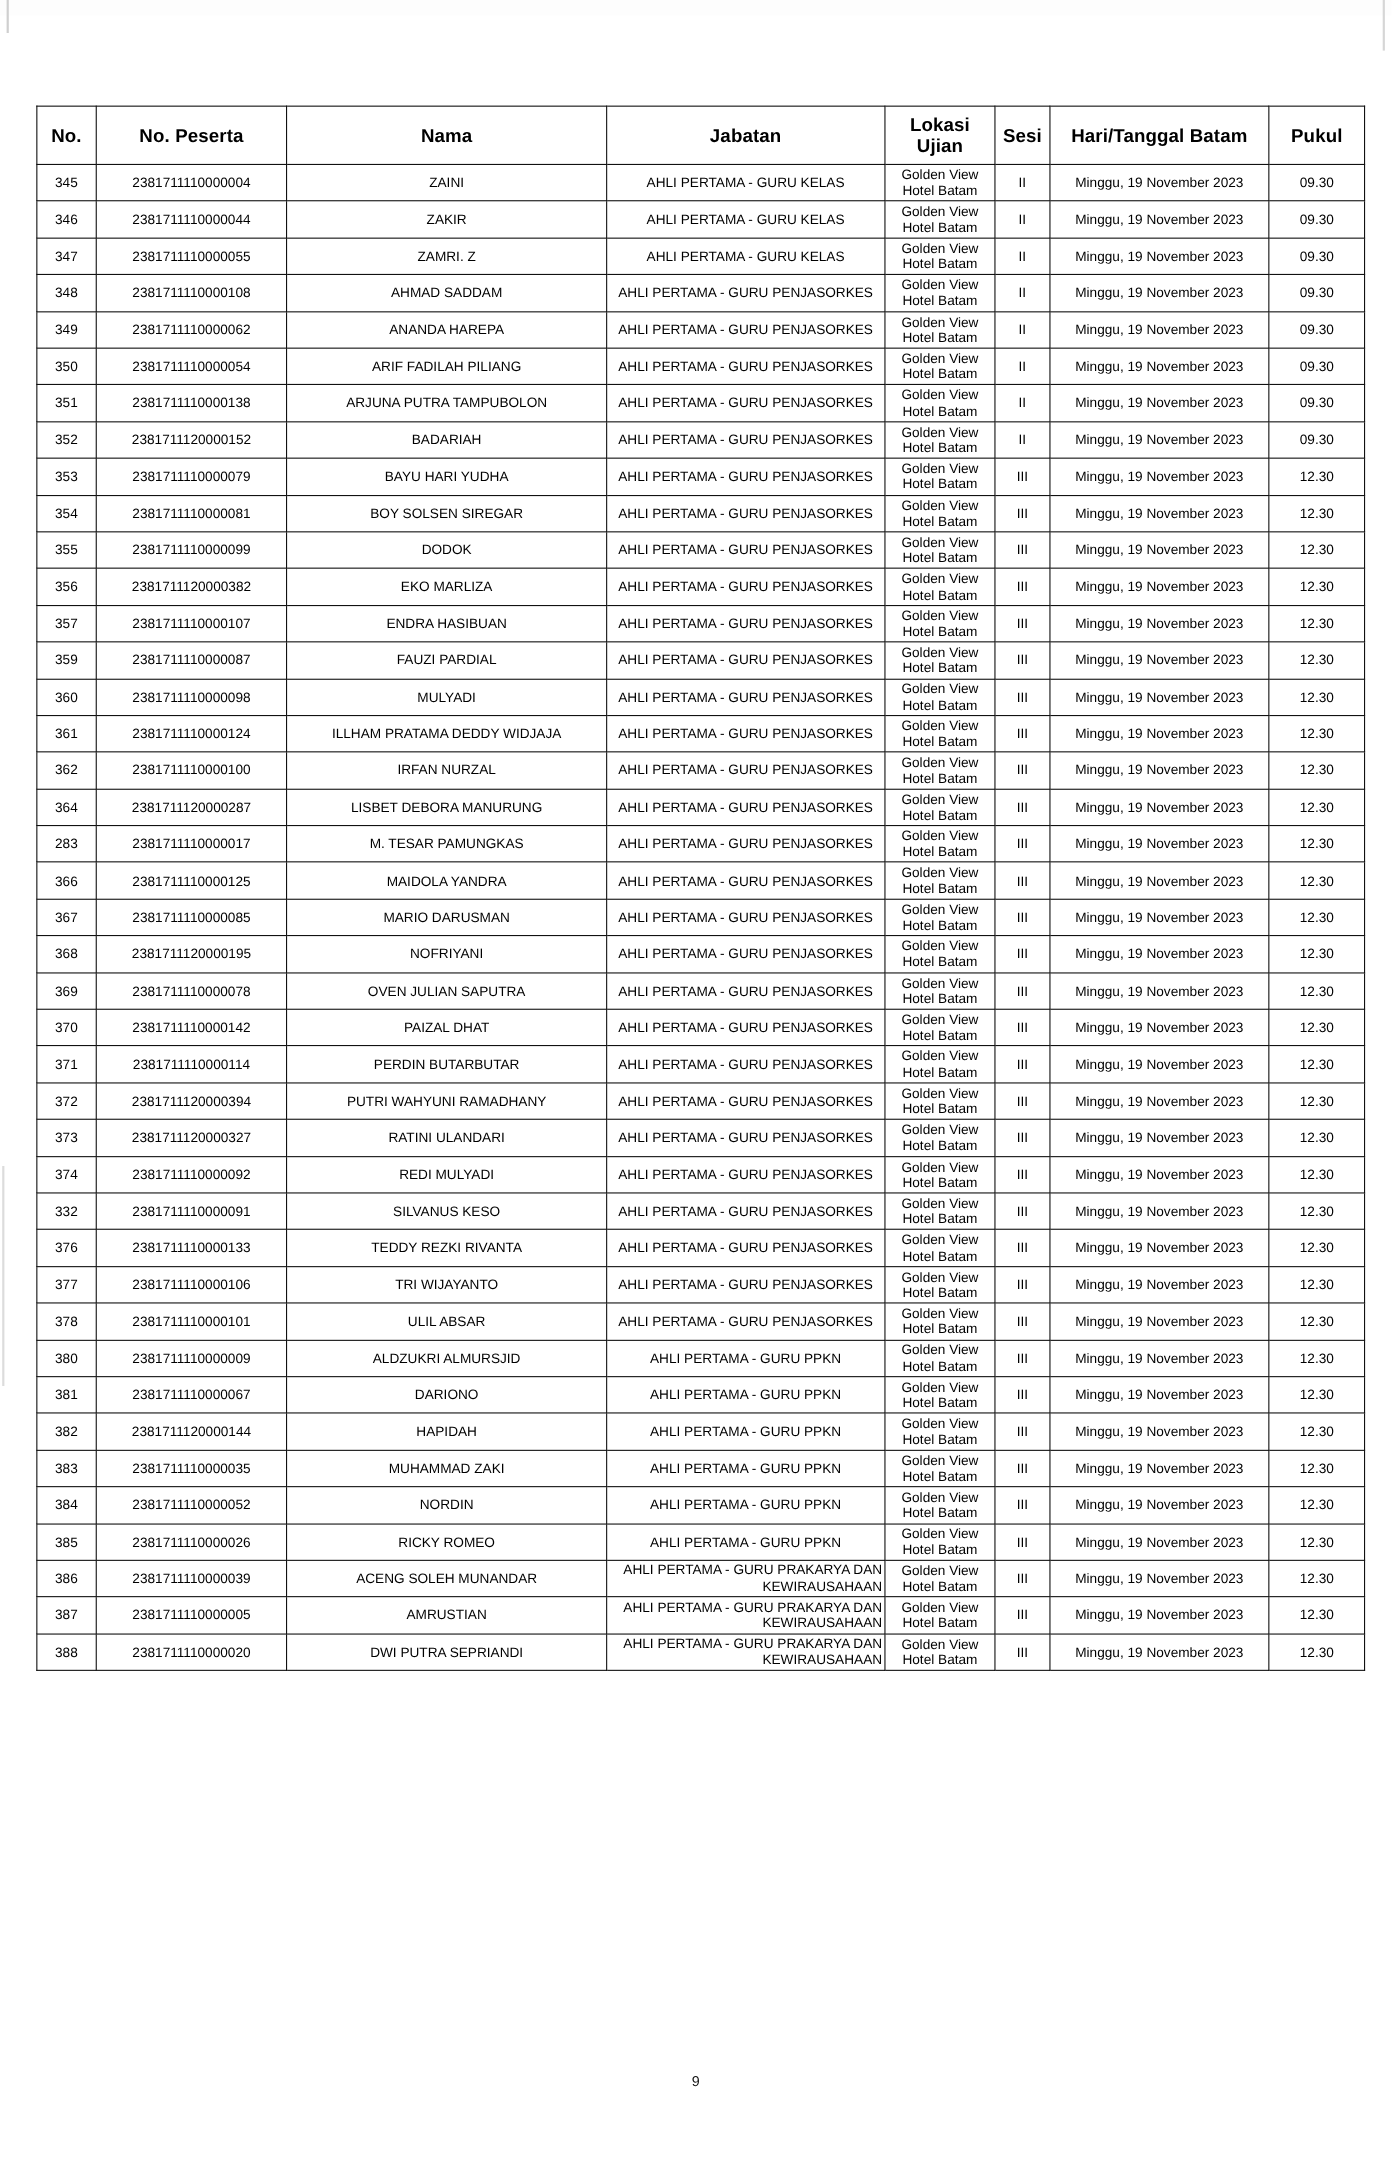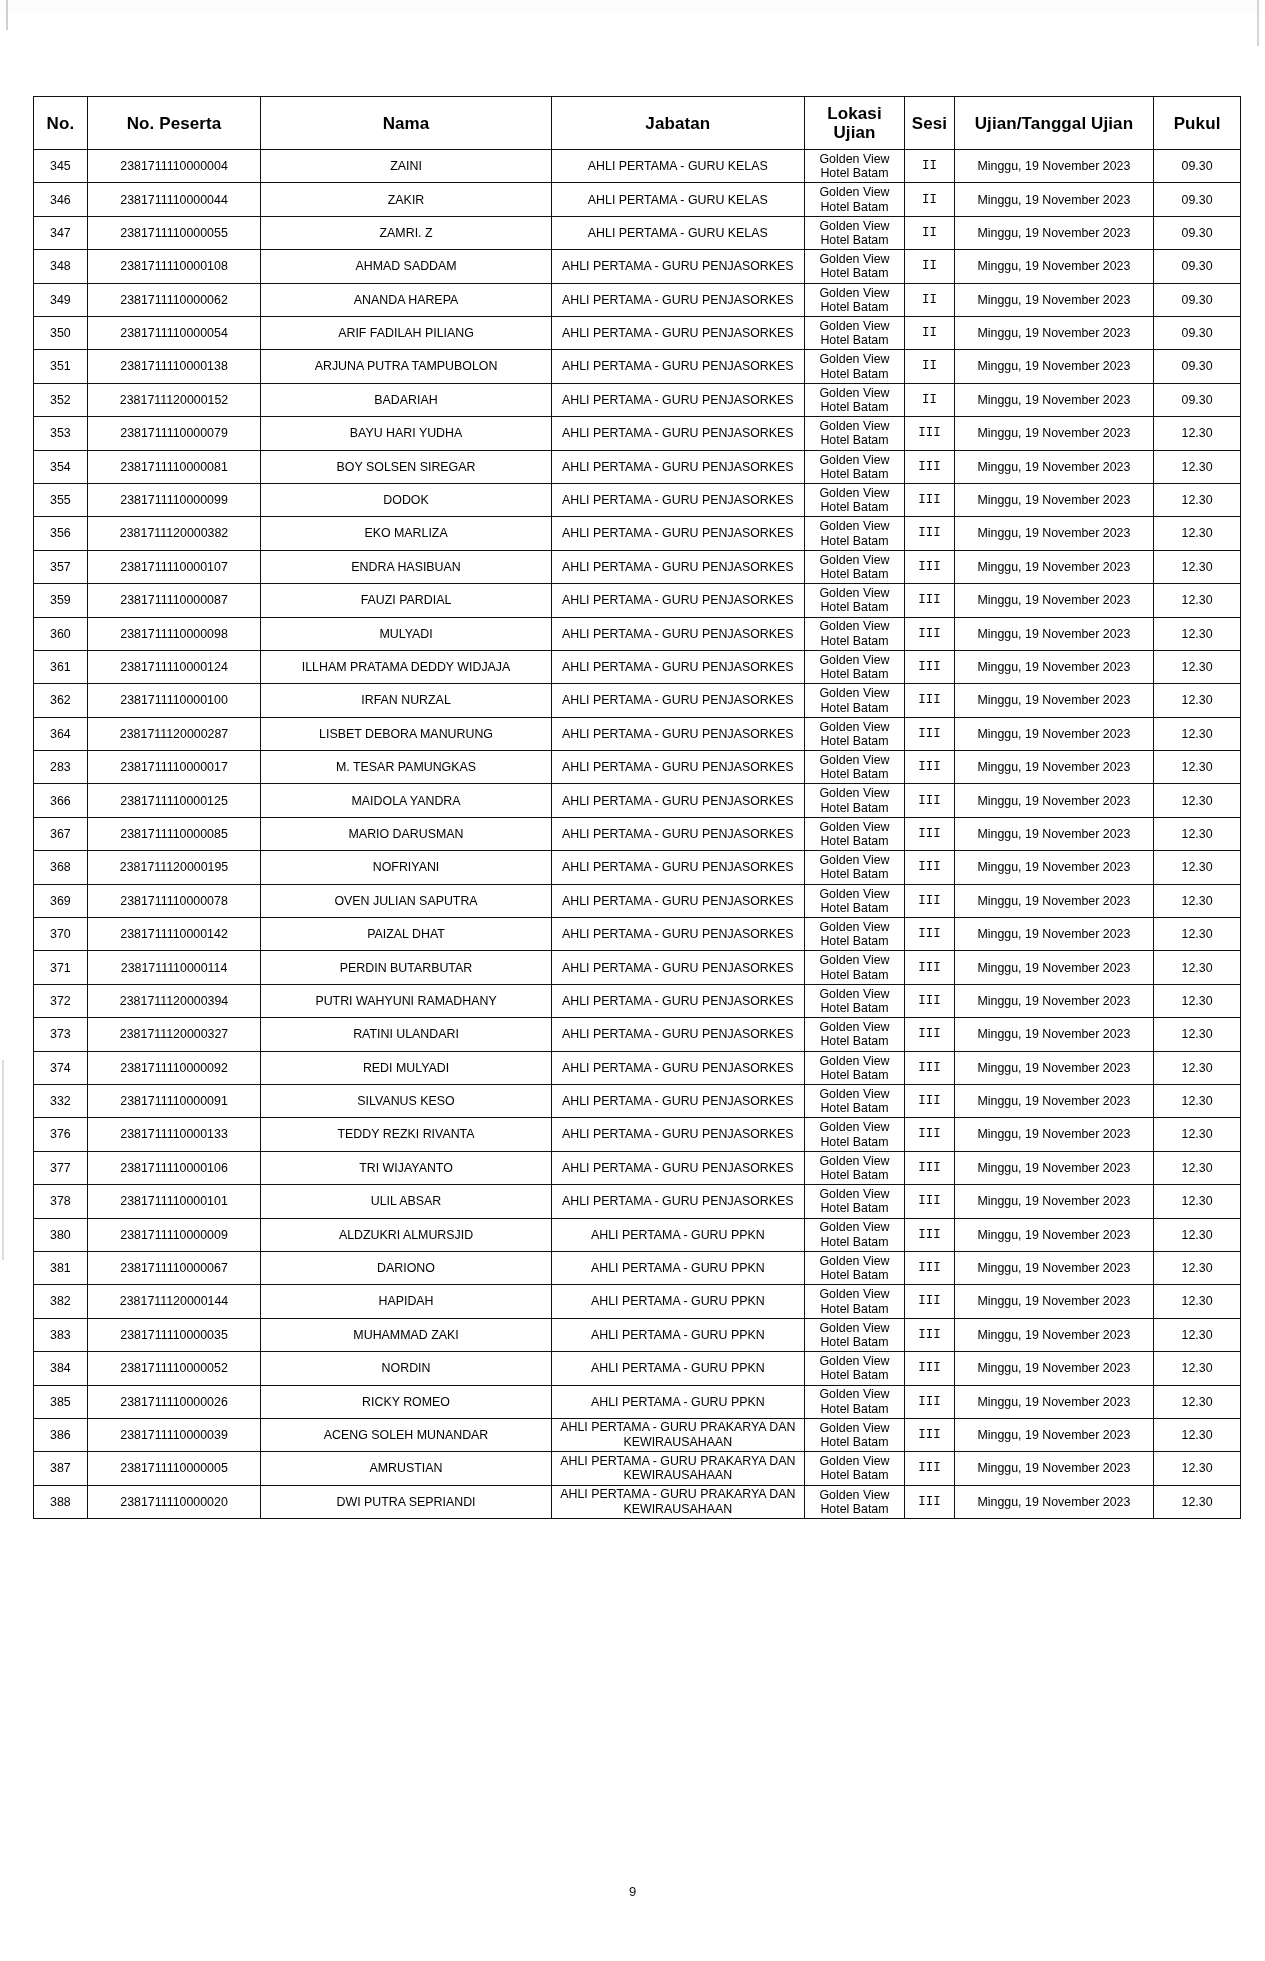--- a/index.html
+++ b/index.html
@@ -85,24 +85,24 @@
   .c-lok    { width: 97px; }
   .c-sesi   { width: 48px; }
   .c-hari   { width: 193px; }
   .c-pukul  { width: 84px; }
 
   td.t-no    { font-size: 14px; }
   td.t-pes   { font-size: 12.6px; }
   td.t-nama  { font-size: 13px; }
   td.t-jab   { font-size: 12.8px; }
   td.t-lok   { font-size: 12px; line-height: 1.22; }
-  td.t-sesi  { font-size: 13px; font-family: Liberation Mono, monospace; }
+  td.t-sesi  { font-size: 13px; }
   td.t-hari  { font-size: 12.6px; }
   td.t-pukul { font-size: 13px; margin-left: 32px; }
-  td.t-jab.two-line { font-size: 12.4px; line-height: 1.18; }
+  td.t-jab.two-line { font-size: 12.4px; line-height: 1.18; text-align: right; }
 
   .page-number {
     position: absolute;
     left: 0;
     top: 1884px;
     width: 1265px;
     text-align: center;
     font-size: 13px;
     color: #111;
   }
@@ -132,21 +132,21 @@
         <tr>
           <th>No.</th>
           <th>No. Peserta</th>
           <th>Nama</th>
           <th>Jabatan</th>
           <th>
             <div>Lokasi</div>
             <div>Ujian</div>
           </th>
           <th>Sesi</th>
-          <th>Ujian/Tanggal Ujian</th>
+          <th>Hari/Tanggal Batam</th>
           <th>Pukul</th>
         </tr>
       </thead>
       <tbody id="table-body">
           <tr>
             <td class="t-no">345</td>
             <td class="t-pes">2381711110000004</td>
             <td class="t-nama">ZAINI</td>
             <td class="t-jab">AHLI PERTAMA - GURU KELAS</td>
             <td class="t-lok">

